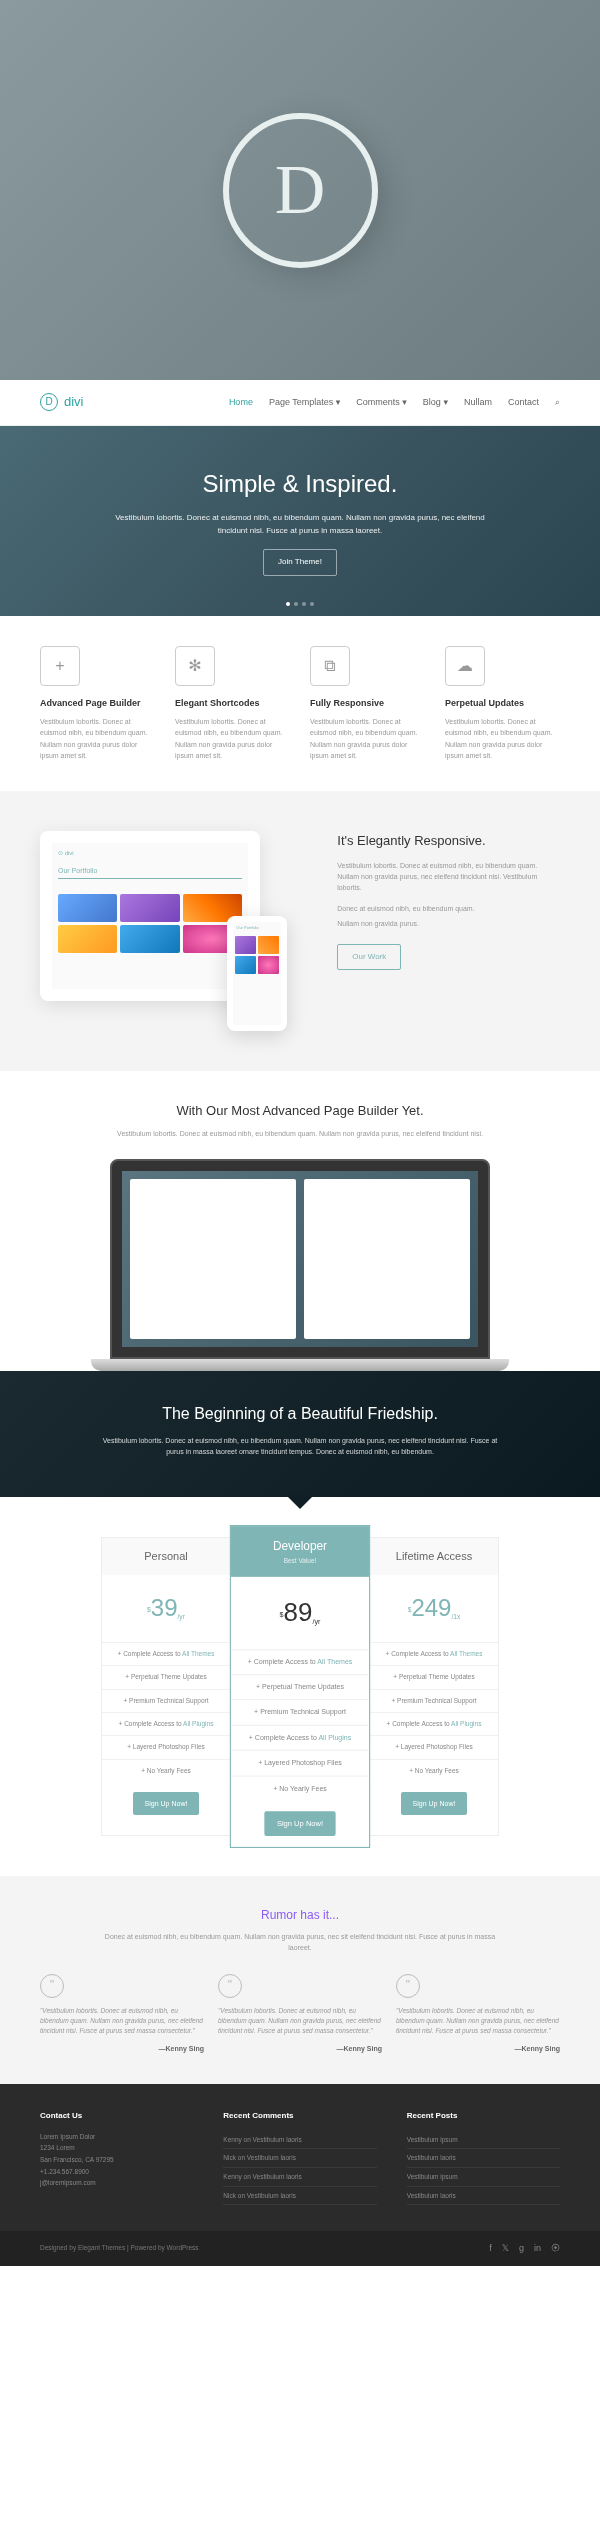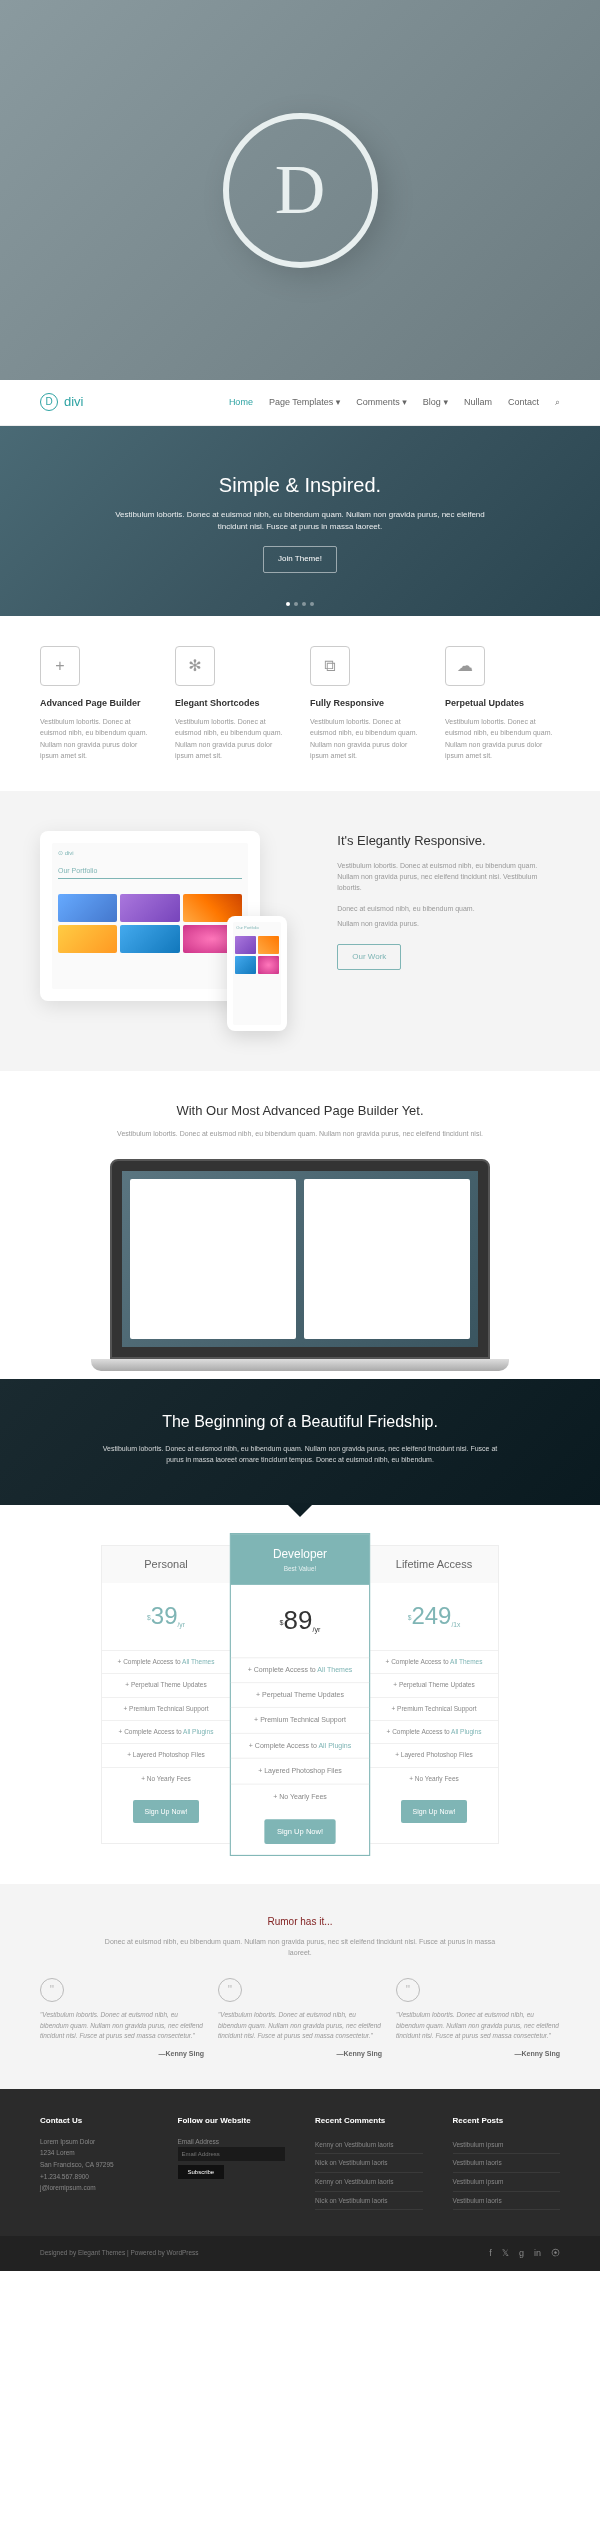--- a/index.html
+++ b/index.html
@@ -7,21 +7,21 @@
 .hero-logo{height:380px;background:linear-gradient(135deg,#8a9a9f,#6b7b80);display:flex;align-items:center;justify-content:center}
 .logo-circle{width:155px;height:155px;border:6px solid #e8efef;border-radius:50%;display:flex;align-items:center;justify-content:center;box-shadow:8px 8px 30px rgba(0,0,0,0.15)}
 .logo-d{font-size:70px;font-weight:300;color:#e8efef;font-family:Georgia,serif}
 .nav{display:flex;align-items:center;padding:12px 40px;background:#fff;border-bottom:1px solid #eee}
 .nav-logo{display:flex;align-items:center;gap:6px;color:#2ea3a3;font-size:13px}
 .nav-logo-icon{width:18px;height:18px;border:1.5px solid #2ea3a3;border-radius:50%;display:flex;align-items:center;justify-content:center;font-size:10px}
 .nav-menu{margin-left:auto;display:flex;gap:16px;font-size:9px;color:#666}
 .nav-item{cursor:pointer}
 .nav-item.active{color:#2ea3a3}
 .hero-banner{height:190px;background:linear-gradient(135deg,#4a6a75 0%,#3a5560 50%,#2a4550 100%);color:#fff;display:flex;flex-direction:column;align-items:center;justify-content:center;text-align:center;padding:20px 60px;position:relative}
-.hero-banner h1{font-size:20px;font-weight:300;margin-bottom:8px}
+.hero-banner h1{font-size:24px;font-weight:300;margin-bottom:8px}
 .hero-banner p{font-size:8px;opacity:0.9;max-width:400px;margin-bottom:12px}
 .btn{display:inline-block;padding:6px 14px;border:1px solid rgba(255,255,255,0.5);border-radius:2px;font-size:8px;cursor:pointer}
 .dots{position:absolute;bottom:10px;display:flex;gap:4px}
 .dot{width:4px;height:4px;border-radius:50%;background:rgba(255,255,255,0.4)}
 .dot.active{background:#fff}
 .features{display:flex;padding:30px 40px;gap:20px;background:#fff}
 .feature{flex:1}
 .feature-icon{width:40px;height:40px;border:1px solid #ccc;border-radius:4px;display:flex;align-items:center;justify-content:center;margin-bottom:10px;color:#999;font-size:16px}
 .feature h3{font-size:9px;color:#333;margin-bottom:6px;font-weight:600}
 .feature p{font-size:7px;color:#999}
@@ -32,21 +32,21 @@
 .phone{width:60px;height:115px;background:#fff;border-radius:8px;padding:6px;position:absolute;right:20px;bottom:0;box-shadow:0 5px 20px rgba(0,0,0,0.15)}
 .phone-screen{width:100%;height:100%;background:#fafafa;border-radius:2px}
 .grid{display:grid;grid-template-columns:repeat(3,1fr);gap:3px;margin-top:15px}
 .thumb{height:28px;border-radius:2px}
 .responsive-text{flex:1}
 .responsive-text h2{font-size:13px;color:#333;font-weight:400;margin-bottom:8px}
 .responsive-text p{font-size:7px;color:#999;margin-bottom:8px}
 .responsive-text ul{list-style:none;font-size:7px;color:#999;margin-bottom:12px}
 .responsive-text li{padding:2px 0}
 .btn-teal{display:inline-block;padding:6px 14px;border:1px solid #7fb5b5;color:#7fb5b5;border-radius:2px;font-size:8px;cursor:pointer}
-.builder-section{padding:30px 40px 8px;text-align:center;background:#fff}
+.builder-section{padding:30px 40px 0;text-align:center;background:#fff}
 .builder-section h2{font-size:13px;color:#333;font-weight:400;margin-bottom:6px}
 .builder-section p{font-size:7px;color:#999;margin-bottom:20px;max-width:400px;margin-left:auto;margin-right:auto}
 .laptop{width:380px;margin:0 auto;position:relative}
 .laptop-screen{width:100%;height:200px;background:#333;border-radius:8px 8px 0 0;padding:10px;border:2px solid #555}
 .laptop-inner{width:100%;height:100%;background:linear-gradient(135deg,#5a7580,#3a5560);display:flex;gap:8px;padding:8px}
 .laptop-panel{flex:1;background:#fff;border-radius:2px}
 .laptop-base{width:110%;height:12px;background:linear-gradient(#ddd,#aaa);margin-left:-5%;border-radius:0 0 10px 10px}
 .friendship{background:linear-gradient(135deg,#1a2a30,#0a1a20);color:#fff;padding:30px 60px 40px;text-align:center;position:relative}
 .friendship h2{font-size:16px;font-weight:400;margin-bottom:8px}
 .friendship p{font-size:7px;opacity:0.8;max-width:400px;margin:0 auto}
@@ -59,21 +59,21 @@
 .price-title{font-size:11px;font-weight:400}
 .price-sub{font-size:6px;opacity:0.8}
 .price-amount{padding:14px;font-size:8px;color:#7fb5b5}
 .price-card.featured .price-amount{color:#333}
 .price-num{font-size:24px;font-weight:300}
 .price-feat{list-style:none;font-size:6.5px;color:#888}
 .price-feat li{padding:6px;border-top:1px solid #f0f0f0}
 .price-feat .hl{color:#7fb5b5}
 .price-btn{margin:10px;padding:6px 12px;background:#7fb5b5;color:#fff;font-size:7px;border-radius:2px;cursor:pointer;display:inline-block}
 .testimonials{background:#f4f4f4;padding:30px 40px;text-align:center}
-.testimonials h2{font-size:10px;color:#7f1d1d;font-weight:400;margin-bottom:6px}
+.testimonials h2{font-size:12px;color:#8b5cf6;font-weight:400;margin-bottom:6px}
 .testimonials>p{font-size:7px;color:#999;margin-bottom:20px;max-width:400px;margin-left:auto;margin-right:auto}
 .test-row{display:flex;gap:14px}
 .test-card{flex:1;text-align:left}
 .quote-icon{width:24px;height:24px;border:1.5px solid #bbb;border-radius:50%;display:flex;align-items:center;justify-content:center;color:#bbb;font-size:12px;margin-bottom:8px}
 .test-card p{font-size:6.5px;color:#999;font-style:italic;margin-bottom:6px}
 .test-author{font-size:7px;color:#666;text-align:right;font-weight:600}
 .footer{background:#2b2b2b;color:#aaa;padding:26px 40px;display:flex;gap:30px;font-size:7px}
 .footer-col{flex:1}
 .footer-col h4{color:#fff;font-size:8px;margin-bottom:8px;font-weight:600}
 .footer-col p,.footer-col li{font-size:6.5px;line-height:1.8;color:#888}
@@ -262,26 +262,20 @@
 <div class="footer">
   <div class="footer-col">
     <h4>Contact Us</h4>
     <p>Lorem Ipsum Dolor</p>
     <p>1234 Lorem</p>
     <p>San Francisco, CA 97295</p>
     <p>+1.234.567.8900</p>
     <p>j@loremipsum.com</p>
   </div>
   <div class="footer-col">
-    <h4>Follow our Website</h4>
-    <p>Email Address</p>
-    <input class="footer-input" placeholder="Email Address" style="">
-    <button class="footer-btn">Subscribe</button>
-  </div>
-  <div class="footer-col">
     <h4>Recent Comments</h4>
     <ul id="fcomments">
         <li>Kenny on Vestibulum laoris</li>
         <li>Nick on Vestibulum laoris</li>
         <li>Kenny on Vestibulum laoris</li>
         <li>Nick on Vestibulum laoris</li>
       </ul>
   </div>
   <div class="footer-col">
     <h4>Recent Posts</h4>

